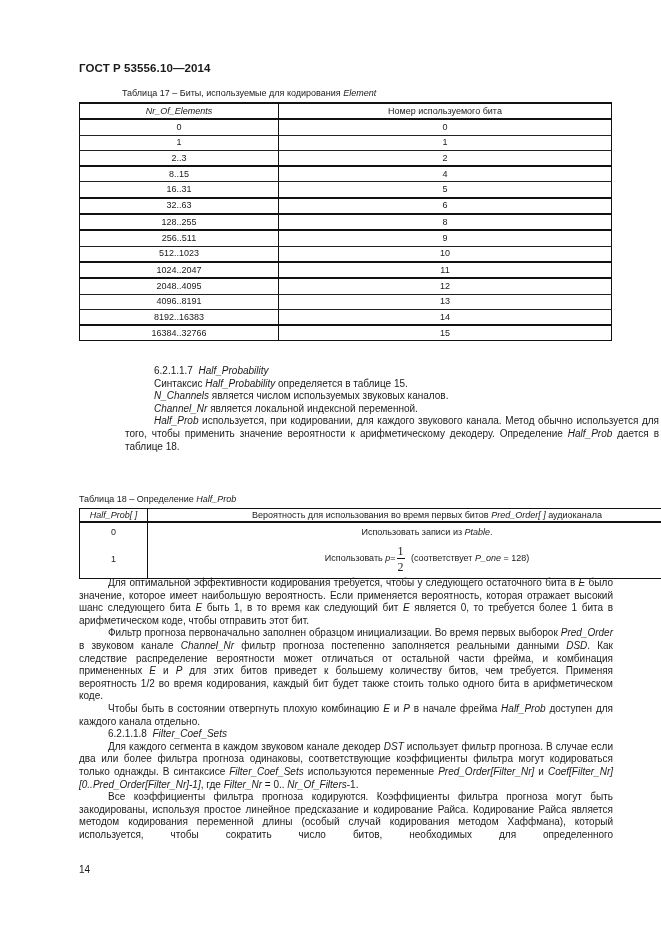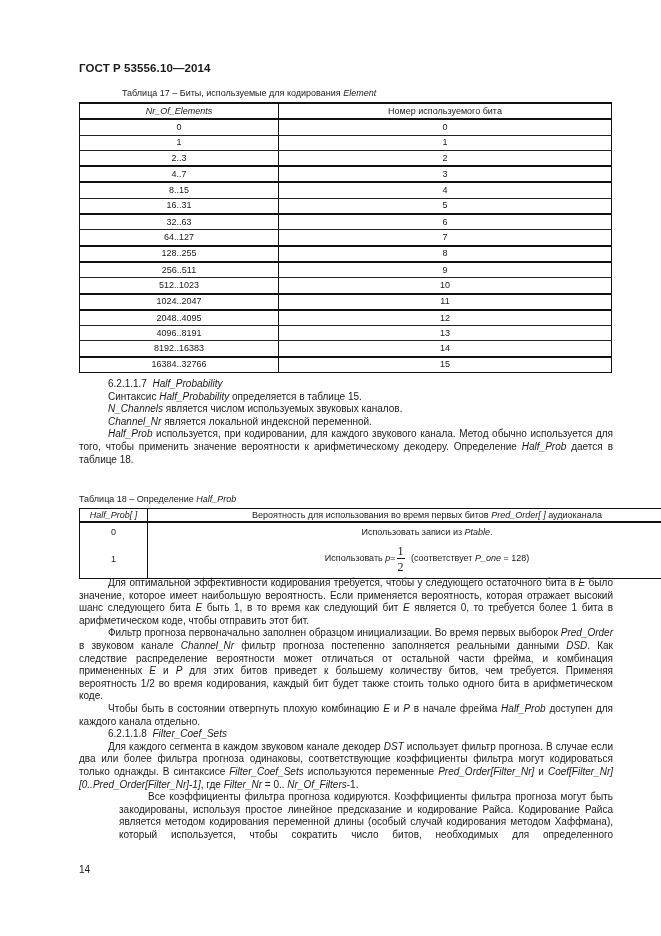--- a/index.html
+++ b/index.html
@@ -55,22 +55,22 @@
   .frac .num { display: block; border-bottom: 1px solid #111; padding: 0 1px 1px; }
   .frac .den { display: block; padding-top: 2px; }
 
   .text {
     position: absolute; left: 79px; width: 534px;
     font-size: 10px; line-height: 12.6px;
   }
   .text p { margin: 0; text-align: justify; }
   .text p.ind { text-indent: 29px; }
   .text p.last { text-align-last: left; }
-  .text p.just-last { text-align-last: justify; margin-left: 40px; }
-  .blk1 { top: 378px; }
+  .text p.just-last { text-align-last: justify; }
+  .blk1 { top: 365px; margin-left: 46px; }
   .blk2 { top: 577px; }
   .page-num { position: absolute; left: 79px; top: 864px; font-size: 10px; }
 </style>
 </head>
 <body>
 
 <div class="page">
 
   <div class="header-title">ГОСТ Р 53556.10—2014</div>
 
@@ -94,38 +94,30 @@
         </tr>
         <tr>
           <td>1</td>
           <td>1</td>
         </tr>
         <tr>
           <td>2..3</td>
           <td>2</td>
         </tr>
         <tr class="thick">
-          <td>4..7</td>
-          <td>3</td>
-        </tr>
-        <tr class="thick">
           <td>8..15</td>
           <td>4</td>
         </tr>
         <tr>
           <td>16..31</td>
           <td>5</td>
         </tr>
         <tr class="thick">
           <td>32..63</td>
           <td>6</td>
-        </tr>
-        <tr>
-          <td>64..127</td>
-          <td>7</td>
         </tr>
         <tr class="thick">
           <td>128..255</td>
           <td>8</td>
         </tr>
         <tr class="thick">
           <td>256..511</td>
           <td>9</td>
         </tr>
         <tr>

